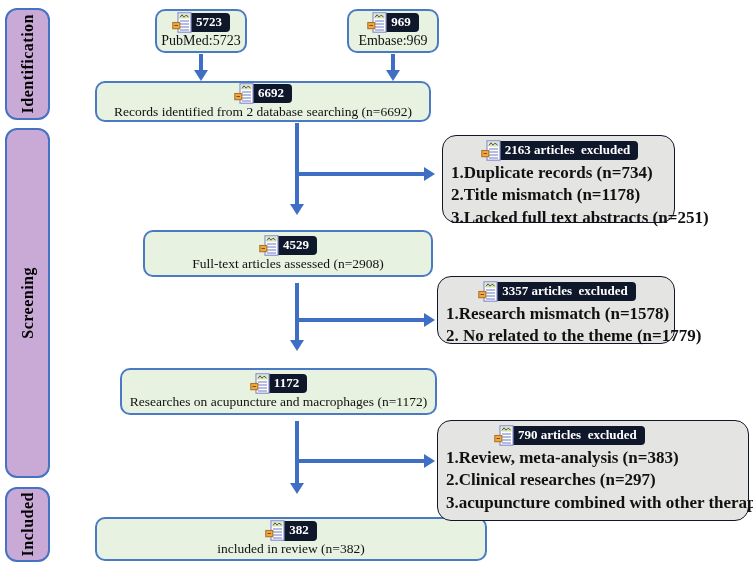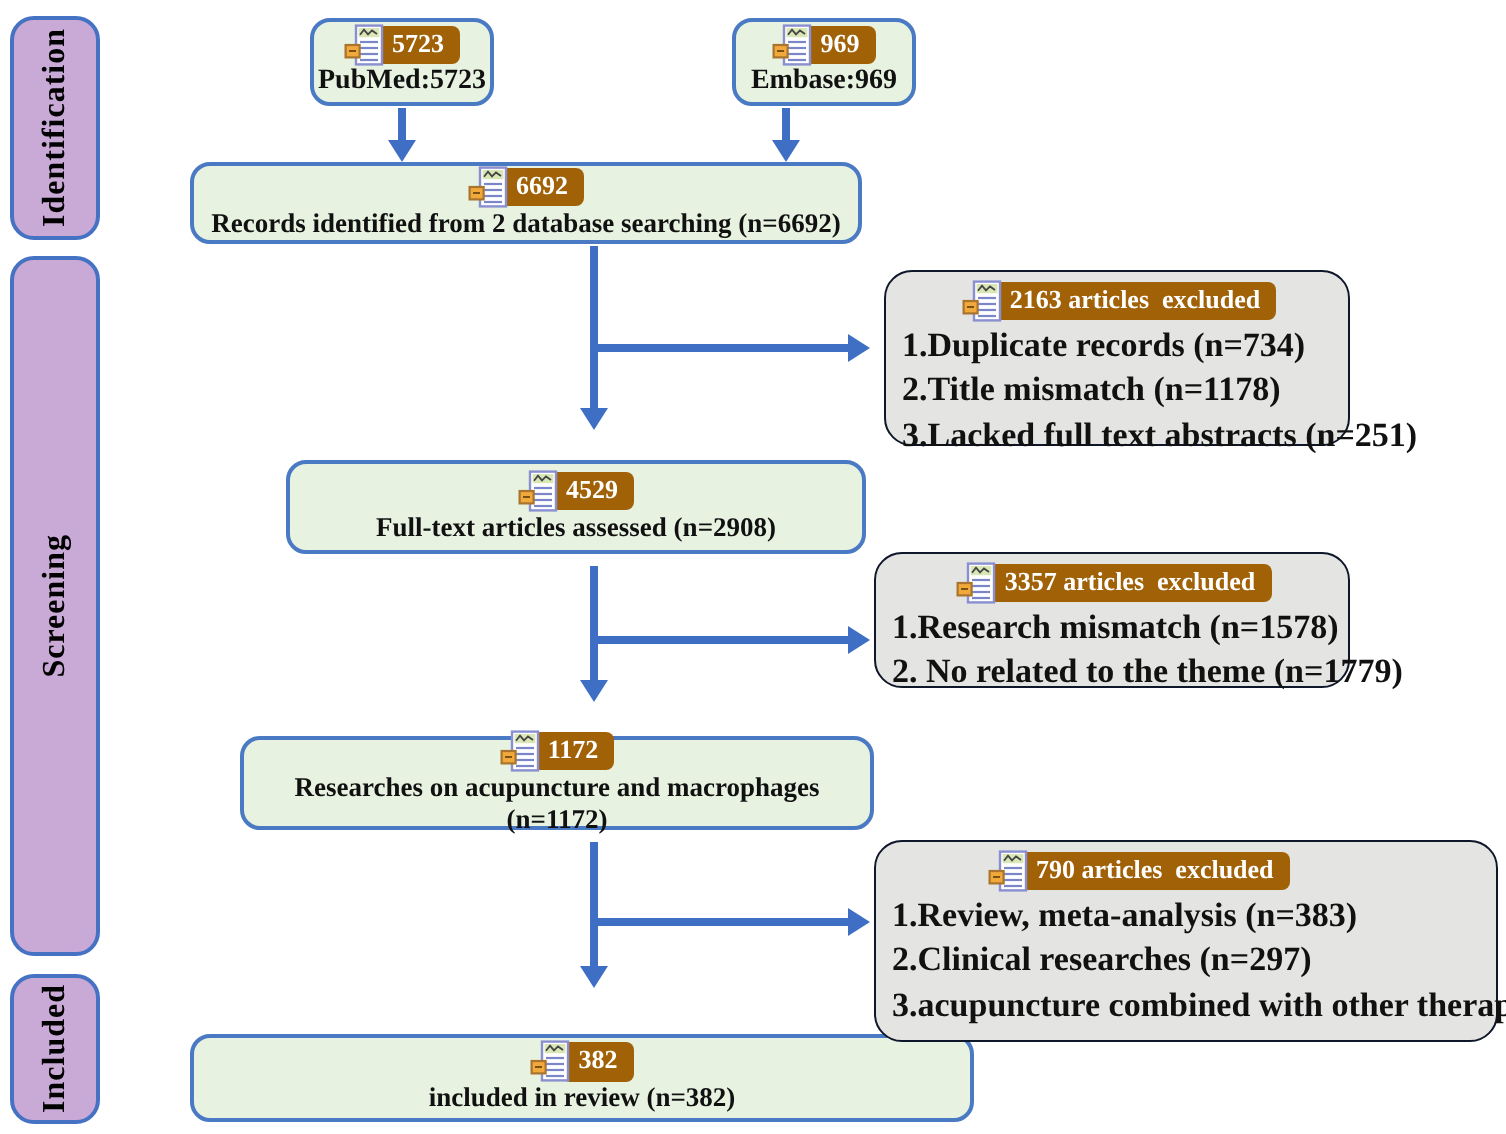--- a/index.html
+++ b/index.html
@@ -16,33 +16,33 @@
   .phase .vtext{
     writing-mode:vertical-rl;transform:rotate(180deg);
     font-weight:bold;font-size:16px;letter-spacing:0.5px;color:#000;
   }
   
   .gbox{
     position:absolute;background:#e7f2e0;border:2px solid #4b7ac4;border-radius:10px;
     box-sizing:border-box;display:flex;flex-direction:column;align-items:center;justify-content:center;
     padding:2px 4px;
   }
-  .gbox .label{font-weight:bold;font-size:13.5px;text-align:center;line-height:1.2;}
+  .gbox .label{font-weight:normal;font-size:13.5px;text-align:center;line-height:1.2;}
   
   .xbox{
     position:absolute;background:#e4e4e2;border:1px solid #0f172a;border-radius:14px;
     box-sizing:border-box;padding:4px 6px 4px 8px;
   }
   .xbox .badge-row{display:flex;justify-content:center;margin-bottom:1px;}
   .xbox .items{font-weight:bold;font-size:17px;line-height:1.32;}
   .xbox .items div{white-space:nowrap;}
   
   .badge-row{display:flex;align-items:center;justify-content:center;}
   .pill{
-    background:#a16207;color:#fff;font-weight:bold;font-size:13px;
+    background:#0f172a;color:#fff;font-weight:bold;font-size:13px;
     border-radius:4px;padding:1px 8px 2px 8px;margin-left:-4px;white-space:pre;line-height:1.25;
   }
   .doc-icon{position:relative;z-index:2;flex:0 0 auto;display:block;}
   
   .vline{position:absolute;width:4px;background:#3f6fc5;}
   .hline{position:absolute;height:4px;background:#3f6fc5;}
   .head-down{position:absolute;width:0;height:0;border-left:7px solid transparent;border-right:7px solid transparent;border-top:11px solid #3f6fc5;}
   .head-right{position:absolute;width:0;height:0;border-top:7px solid transparent;border-bottom:7px solid transparent;border-left:11px solid #3f6fc5;}
 </style>
 </head>
@@ -71,21 +71,21 @@
         <line x1="8" y1="15" x2="17" y2="15" stroke="#7a86c8" stroke-width="1.1"></line>
         <line x1="8" y1="18" x2="17" y2="18" stroke="#7a86c8" stroke-width="1.1"></line>
         <rect x="0.8" y="10.5" width="7" height="6.2" fill="#f2a93b" stroke="#a8742e" stroke-width="1.1"></rect>
         <line x1="2.5" y1="13.5" x2="6" y2="13.5" stroke="#7a5014" stroke-width="1"></line>
       </svg>
       <span class="pill">5723</span>
     </div>
     <div class="label" style="font-size:14px;">PubMed:5723</div>
   </div>
 
-  <div class="gbox" style="left:347px;top:9px;width:92px;height:44px;margin-left:19px;">
+  <div class="gbox" style="left:347px;top:9px;width:92px;height:44px;">
     <div class="badge-row">
       <svg class="doc-icon" width="20" height="21" viewBox="0 0 20 21">
         <rect x="6" y="0.8" width="13" height="19.4" fill="#ffffff" stroke="#8a8fd0" stroke-width="1.2"></rect>
         <rect x="7.3" y="2" width="10.4" height="4.6" fill="#d9e6b5"></rect>
         <polyline points="8,5.4 10,2.8 12,5.2 14,3.2 16.5,5" stroke="#444" fill="none" stroke-width="0.9"></polyline>
         <line x1="8" y1="9" x2="17" y2="9" stroke="#7a86c8" stroke-width="1.1"></line>
         <line x1="8" y1="12" x2="17" y2="12" stroke="#7a86c8" stroke-width="1.1"></line>
         <line x1="8" y1="15" x2="17" y2="15" stroke="#7a86c8" stroke-width="1.1"></line>
         <line x1="8" y1="18" x2="17" y2="18" stroke="#7a86c8" stroke-width="1.1"></line>
         <rect x="0.8" y="10.5" width="7" height="6.2" fill="#f2a93b" stroke="#a8742e" stroke-width="1.1"></rect>

